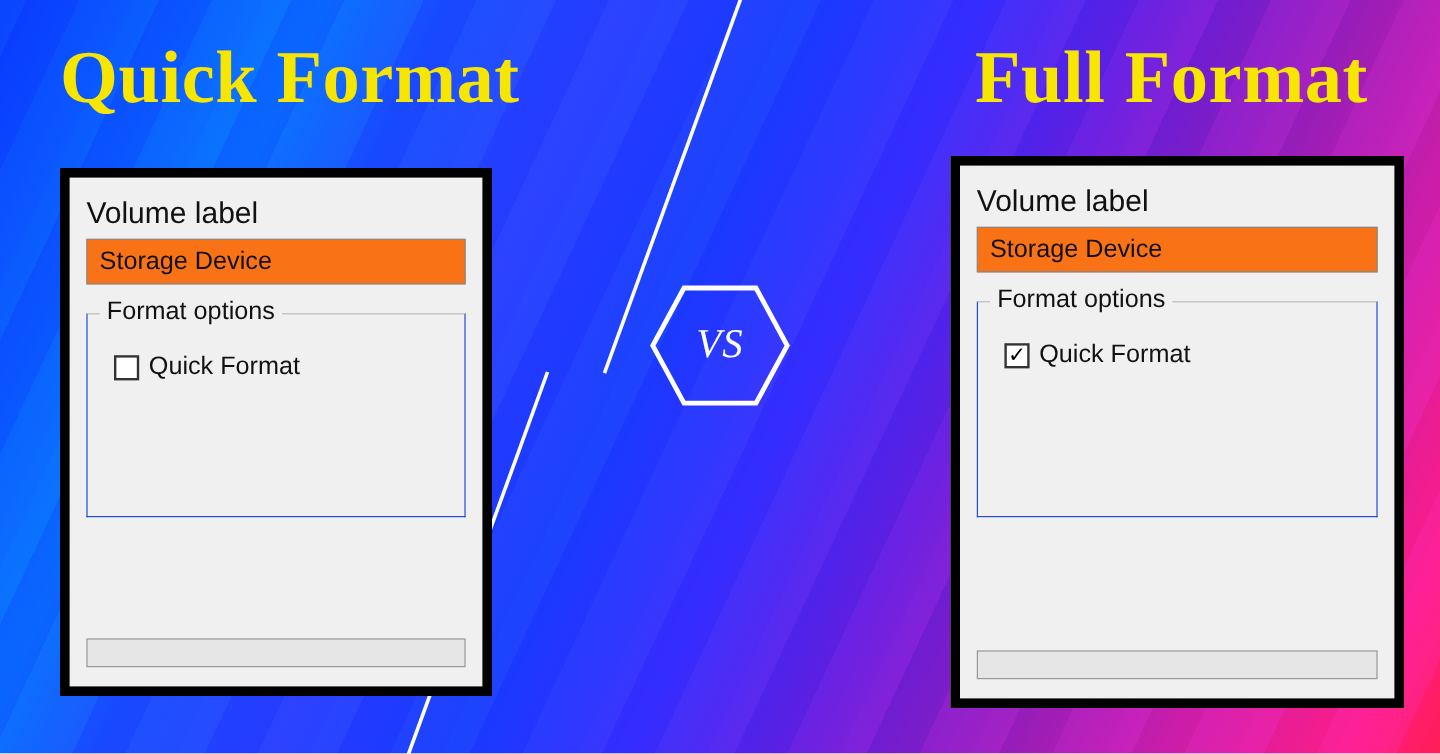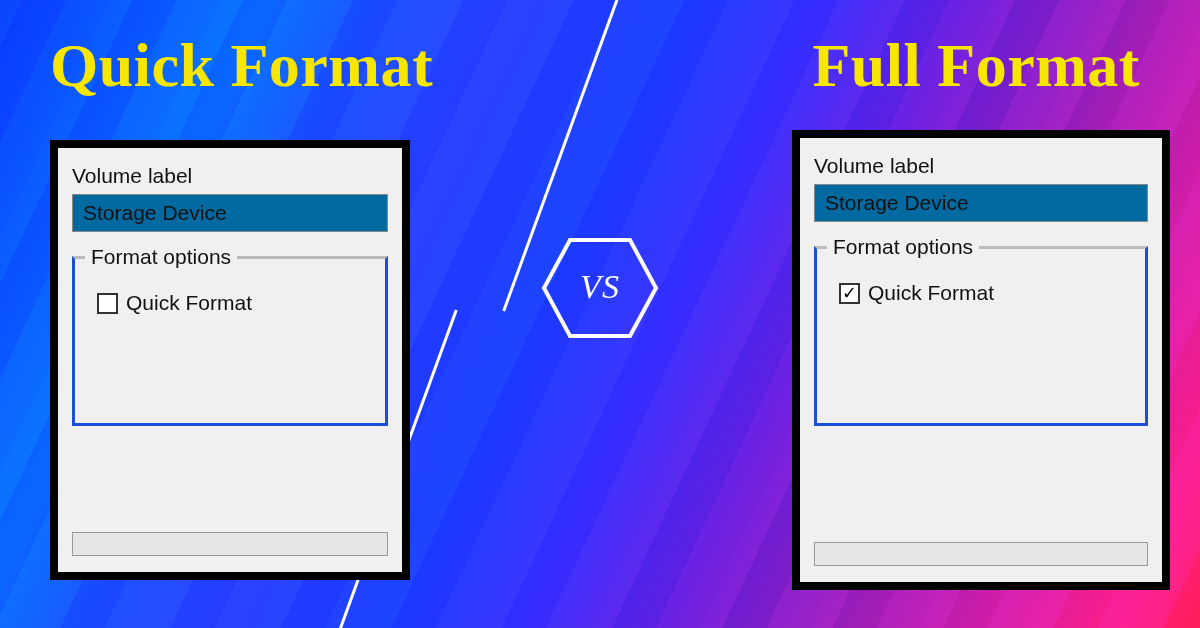--- a/index.html
+++ b/index.html
@@ -97,36 +97,36 @@
   .panel-left {
     top: 140px; left: 50px;
     width: 360px; height: 440px;
   }
   .panel-right {
     top: 130px; right: 30px;
     width: 378px; height: 460px;
   }
 
   .vl-label {
-    font-size: 21px;
+    font-size: 25px;
     color: #111;
     margin-bottom: 6px;
   }
   .vl-input {
     width: 100%;
     border: 1px solid #888;
-    background: #0369a1;
+    background: #f97316;
     font-size: 21px;
     padding: 6px 10px;
     color: #111;
   }
 
   .fieldset {
     margin-top: 24px;
-    border: 3px solid #1d4ed8;
+    border: 1px solid #1d4ed8;
     border-top-color: #bbb;
     padding: 28px 16px 20px 16px;
     position: relative;
   }
   .legend {
     position: absolute;
     top: -14px;
     left: 10px;
     background: #f0f0f0;
     padding: 0 6px;

